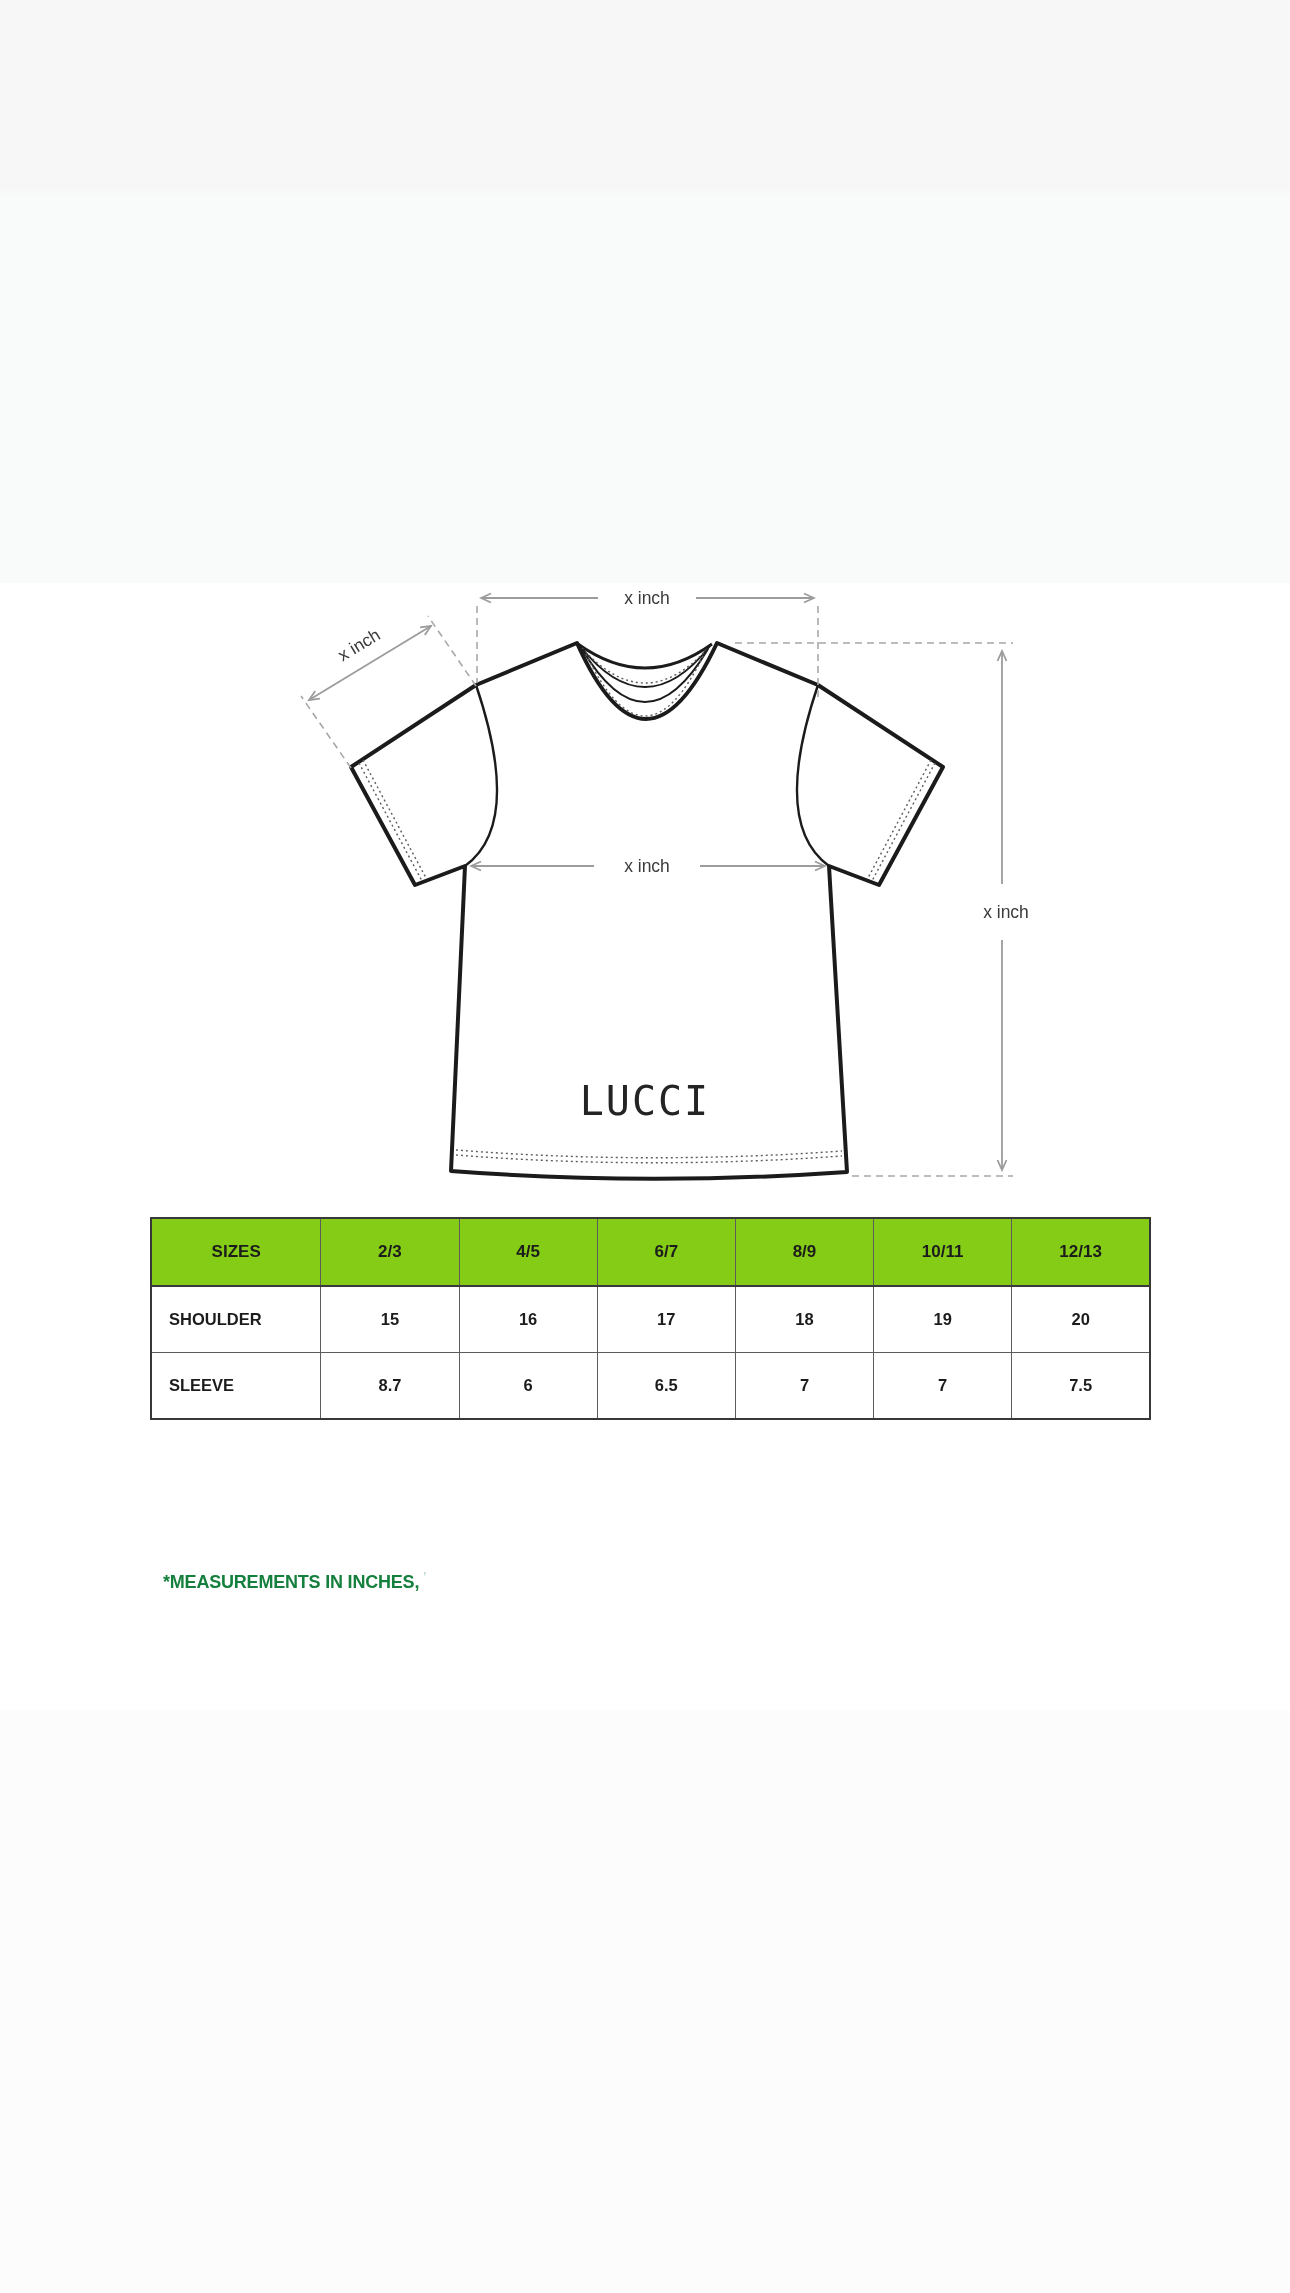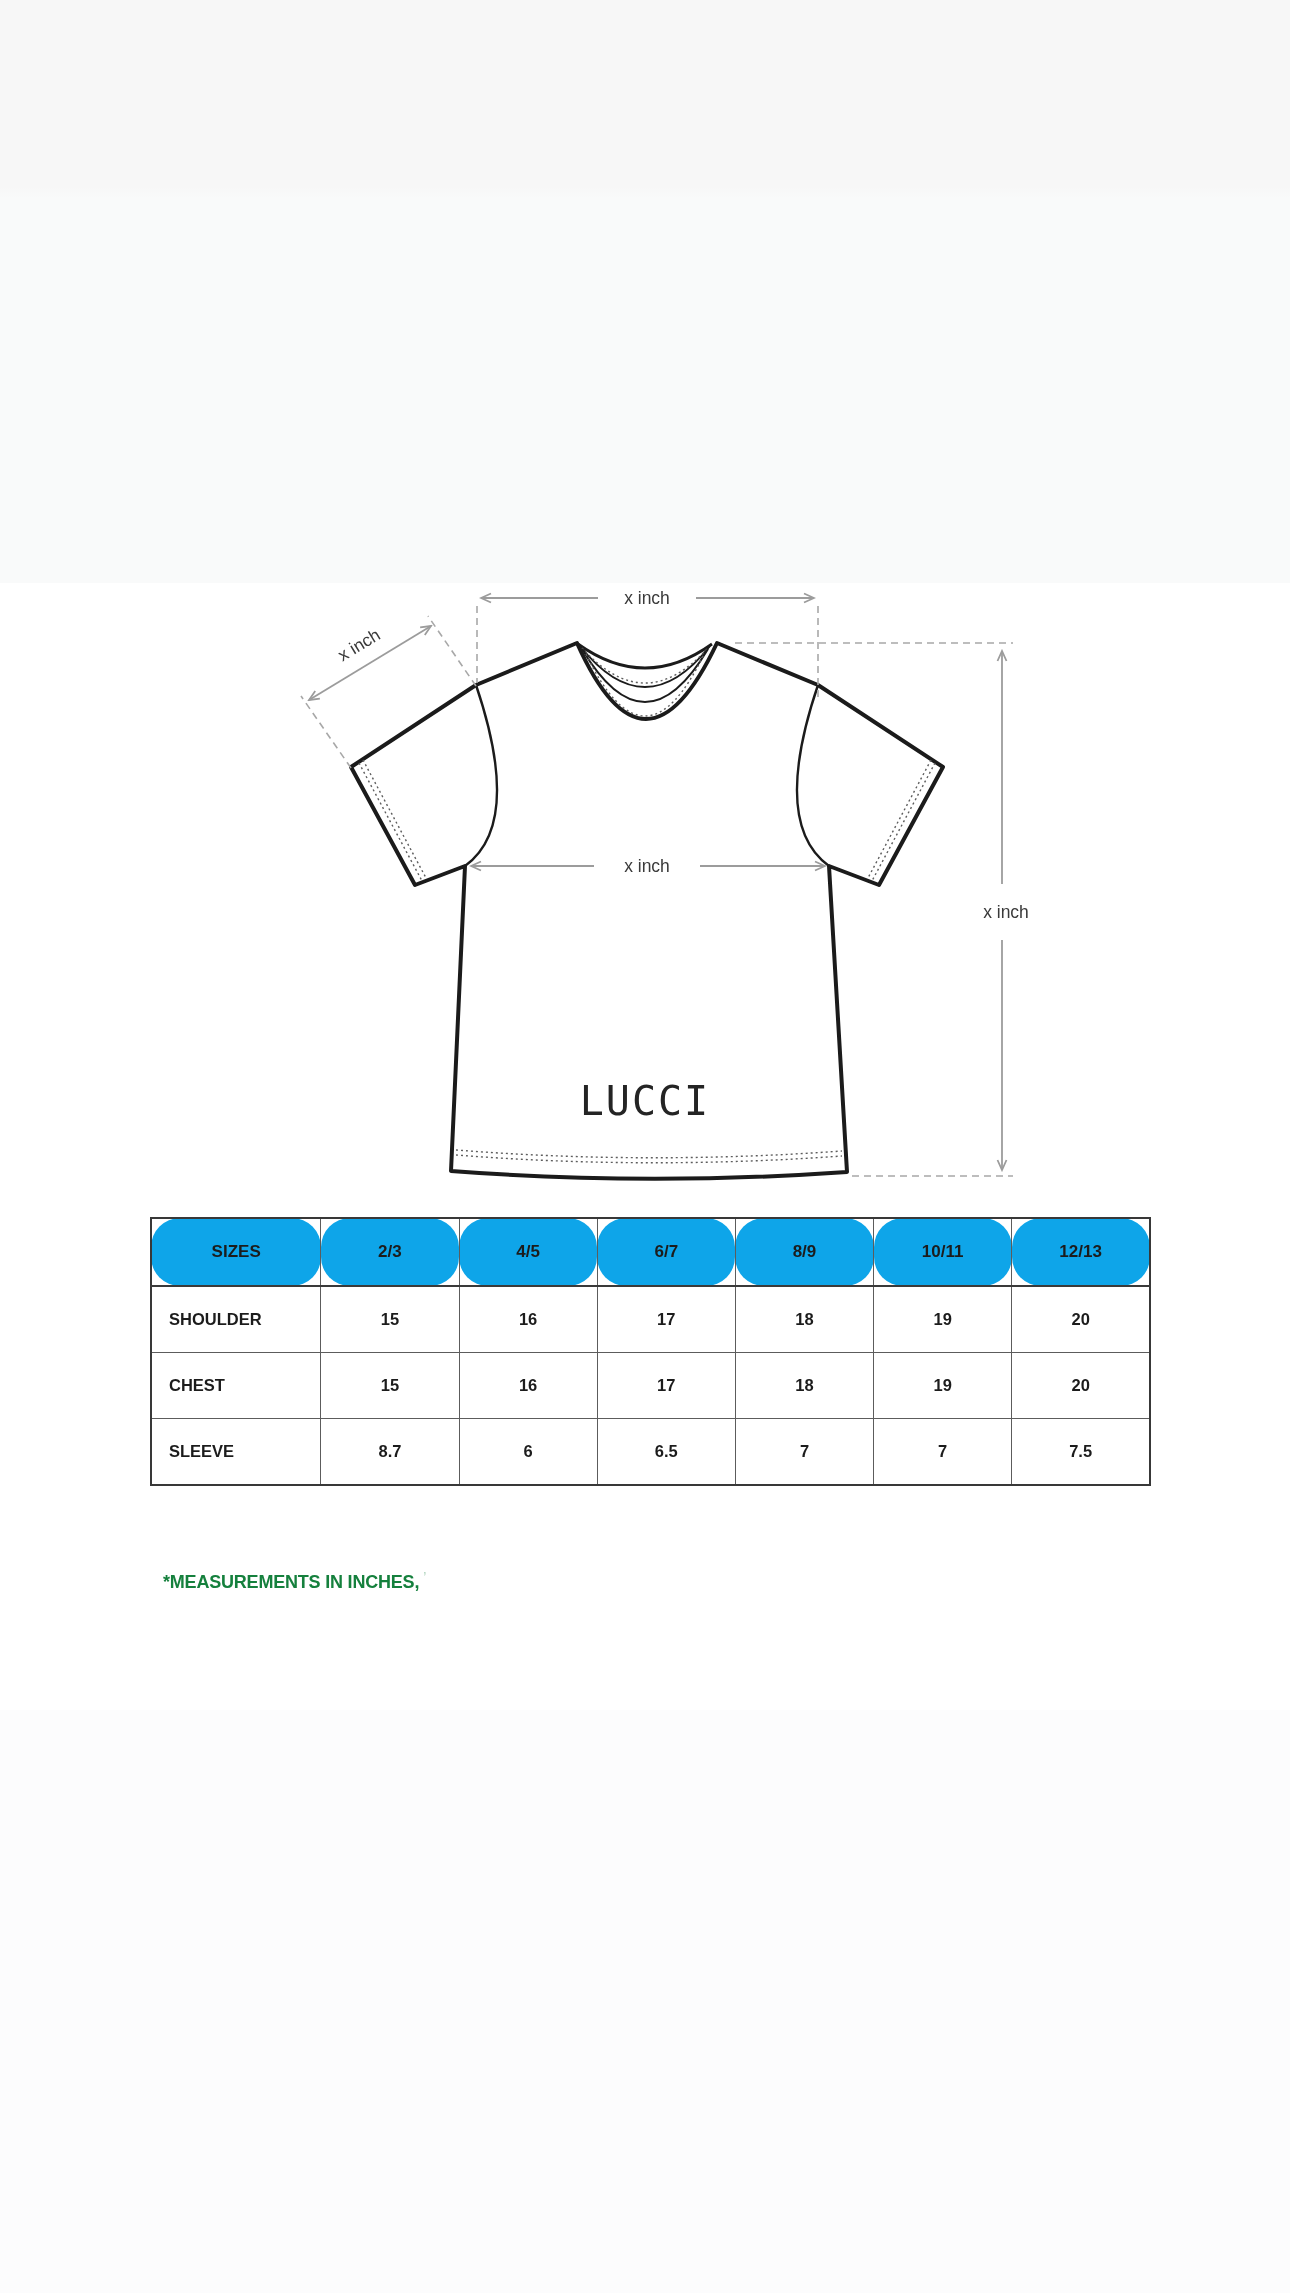--- a/index.html
+++ b/index.html
@@ -19,22 +19,22 @@
   .mlabel{font-family:"Liberation Sans", sans-serif; font-size:17.5px; fill:#3a3a3a;}
   .brand-text{font-family:"DejaVu Sans Mono", monospace; font-size:40px; letter-spacing:2px; fill:#242424;}
 
   table.size-table{position:absolute; left:150px; top:1217px; width:1001px;
         border-collapse:collapse; table-layout:fixed;
         font-family:"Liberation Sans", sans-serif; color:#1c1c1c;}
   table.size-table col.c0{width:17%;}
   table.size-table th, table.size-table td{
         border:1px solid #5c5c5c; text-align:center; vertical-align:middle;
         font-size:16.5px; font-weight:700; padding:0;}
-  table.size-table thead th{height:66px; background:#0ea5e9; font-size:17px;
-        border-bottom:2px solid #3a3a3a;border-radius:29px;}
+  table.size-table thead th{height:66px; background:#84cc16; font-size:17px;
+        border-bottom:2px solid #3a3a3a;}
   table.size-table tbody td{height:65px; background:#ffffff;}
   table.size-table td.rowlabel{text-align:left; padding-left:17px;margin-top:16px;}
   table.size-table{border:2px solid #383838;}
 
   .footnote{position:absolute; left:163px; top:1572px; font-size:18px; font-weight:700;
         letter-spacing:-0.2px; color:#15803d;text-align:right;}
   .footnote .mark{opacity:0.35; font-weight:400; position:relative; top:-6px; left:4px; font-size:14px;}
 </style>
 </head>
 <body>
@@ -133,29 +133,20 @@
       <tr>
         <td class="rowlabel">SHOULDER</td>
         <td>15</td>
         <td>16</td>
         <td>17</td>
         <td>18</td>
         <td>19</td>
         <td>20</td>
       </tr>
       <tr>
-        <td class="rowlabel">CHEST</td>
-        <td>15</td>
-        <td>16</td>
-        <td>17</td>
-        <td>18</td>
-        <td>19</td>
-        <td>20</td>
-      </tr>
-      <tr>
         <td class="rowlabel">SLEEVE</td>
         <td>8.7</td>
         <td>6</td>
         <td>6.5</td>
         <td>7</td>
         <td>7</td>
         <td>7.5</td>
       </tr>
     </tbody>
   </table>

